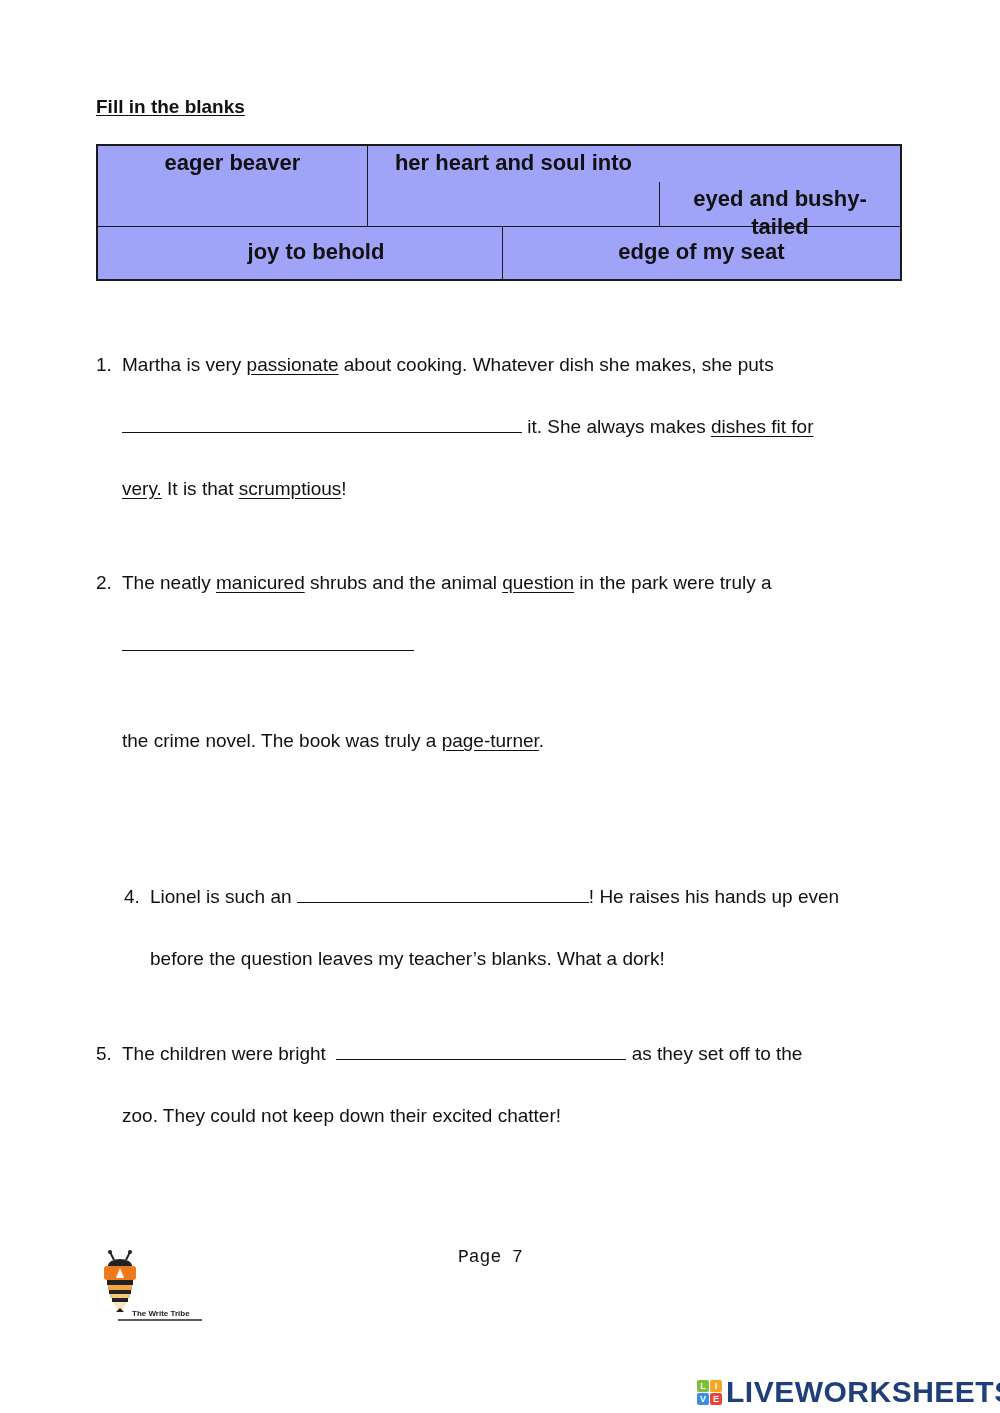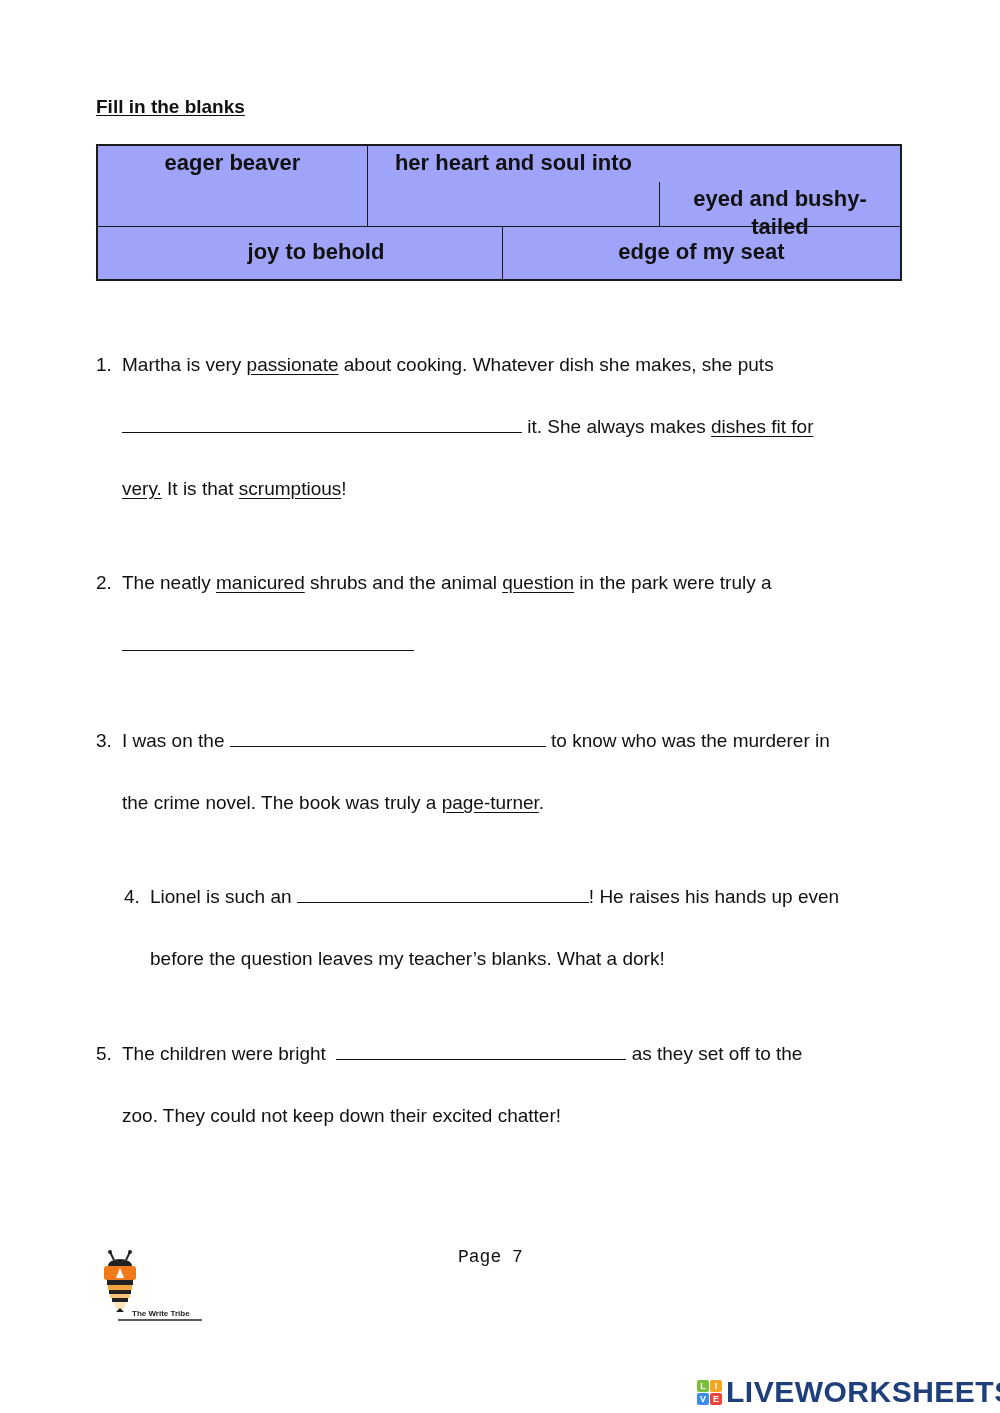--- a/index.html
+++ b/index.html
@@ -145,21 +145,20 @@
     <span class="q-line indent"><span class="blank" style="width:400px;"></span><span> it. She always makes </span><span class="ul">dishes fit for</span></span>
     <span class="q-line indent"><span class="ul">very.</span><span> It is that </span><span class="ul">scrumptious</span><span>!</span></span>
   </div>
 
   <div class="q" style="top:552px;">
     <span class="q-line"><span class="q-num">2.</span><span>The neatly </span><span class="ul">manicured</span><span> shrubs and the animal </span><span class="ul">question</span><span> in the park were truly a</span></span>
     <span class="q-line indent"><span class="blank" style="width:292px;"></span></span>
   </div>
 
   <div class="q" style="top:710px;">
-    <span class="q-line"><span class="q-num">3.</span><span>I was on the </span><span class="blank" style="width:316px;"></span><span> to know who was the murderer in</span></span>
     <span class="q-line indent"><span>the crime novel. The book was truly a </span><span class="ul">page-turner</span><span>.</span></span>
   </div>
 
   <div class="q" style="top:866px;margin-left:28px;">
     <span class="q-line"><span class="q-num">4.</span><span>Lionel is such an </span><span class="blank" style="width:292px;"></span><span>! He raises his hands up even</span></span>
     <span class="q-line indent"><span>before the question leaves my teacher’s blanks. What a dork!</span></span>
   </div>
 
   <div class="q" style="top:1023px;">
     <span class="q-line"><span class="q-num">5.</span><span style="white-space:pre;">The children were bright  </span><span class="blank" style="width:290px;"></span><span> as they set off to the</span></span>

